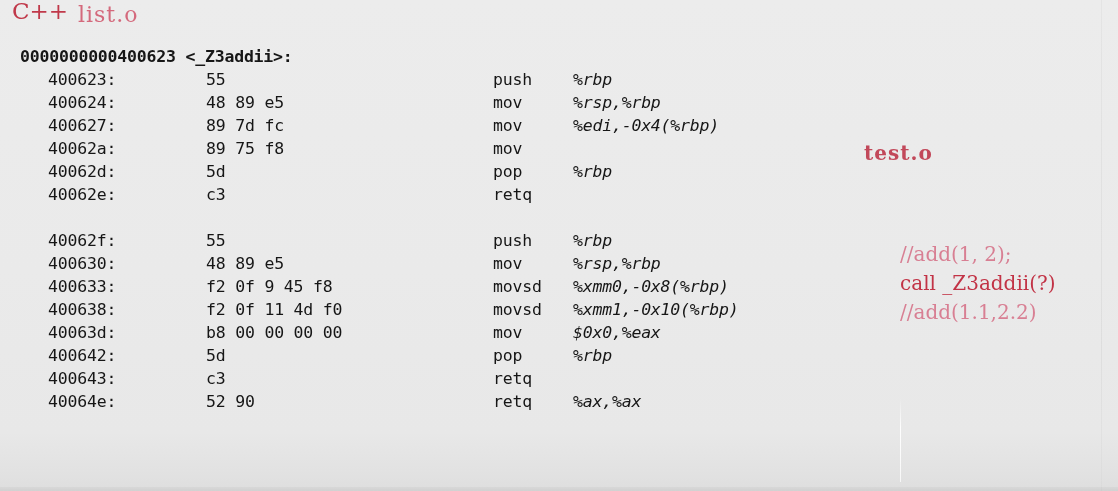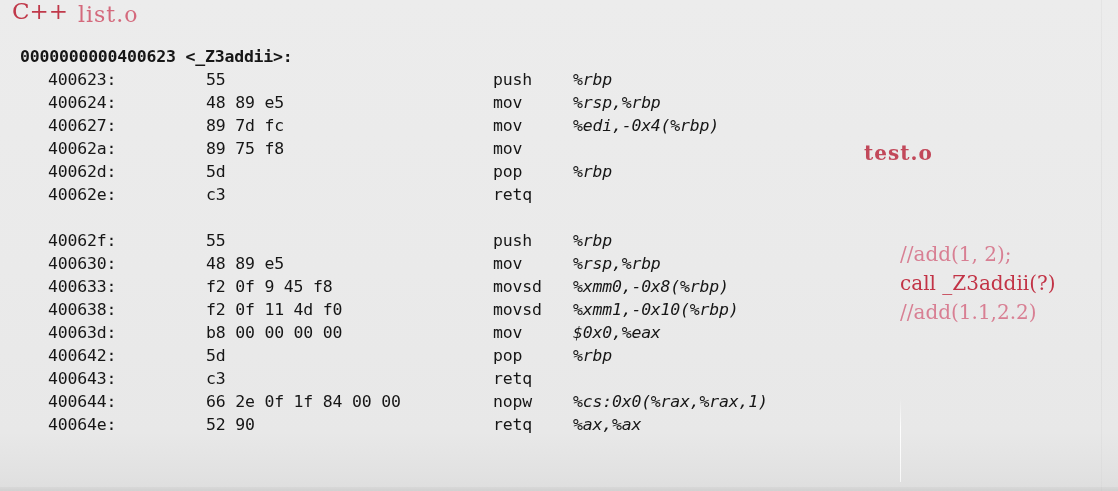--- a/index.html
+++ b/index.html
@@ -181,17 +181,16 @@
       <div class="asm-line"><span class="col-addr">40062d:</span><span class="col-bytes">5d</span><span class="col-mnem">pop</span><span class="col-ops">%rbp</span></div>
       <div class="asm-line"><span class="col-addr">40062e:</span><span class="col-bytes">c3</span><span class="col-mnem">retq</span></div>
       <div class="asm-line blank"></div>
       <div class="asm-line"><span class="col-addr">40062f:</span><span class="col-bytes">55</span><span class="col-mnem">push</span><span class="col-ops">%rbp</span></div>
       <div class="asm-line"><span class="col-addr">400630:</span><span class="col-bytes">48 89 e5</span><span class="col-mnem">mov</span><span class="col-ops">%rsp,%rbp</span></div>
       <div class="asm-line"><span class="col-addr">400633:</span><span class="col-bytes">f2 0f 9 45 f8</span><span class="col-mnem">movsd</span><span class="col-ops">%xmm0,-0x8(%rbp)</span></div>
       <div class="asm-line"><span class="col-addr">400638:</span><span class="col-bytes">f2 0f 11 4d f0</span><span class="col-mnem">movsd</span><span class="col-ops">%xmm1,-0x10(%rbp)</span></div>
       <div class="asm-line"><span class="col-addr">40063d:</span><span class="col-bytes">b8 00 00 00 00</span><span class="col-mnem">mov</span><span class="col-ops">$0x0,%eax</span></div>
       <div class="asm-line"><span class="col-addr">400642:</span><span class="col-bytes">5d</span><span class="col-mnem">pop</span><span class="col-ops">%rbp</span></div>
       <div class="asm-line"><span class="col-addr">400643:</span><span class="col-bytes">c3</span><span class="col-mnem">retq</span></div>
-      <div class="asm-line"><span class="col-addr">400644:</span><span class="col-bytes">66 2e 0f 1f 84 00 00</span><span class="col-mnem">nopw</span><span class="col-ops">%cs:0x0(%rax,%rax,1)</span></div>
       <div class="asm-line"><span class="col-addr">40064e:</span><span class="col-bytes">52 90</span><span class="col-mnem">retq</span><span class="col-ops">%ax,%ax</span></div>
     </div>
 
 </div>
 
 </body></html>

